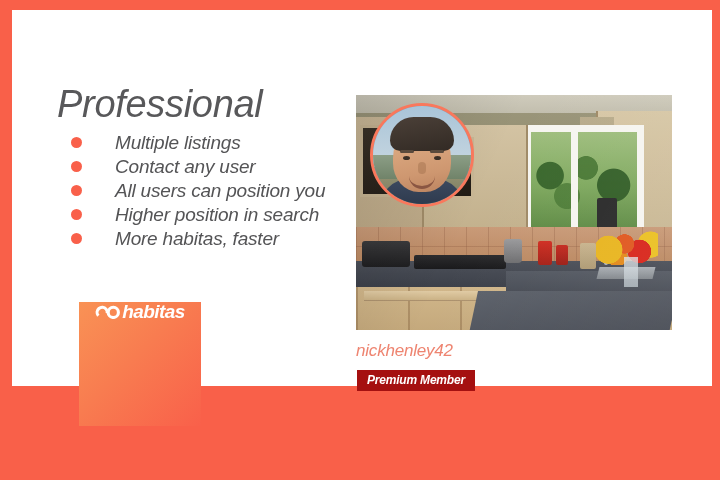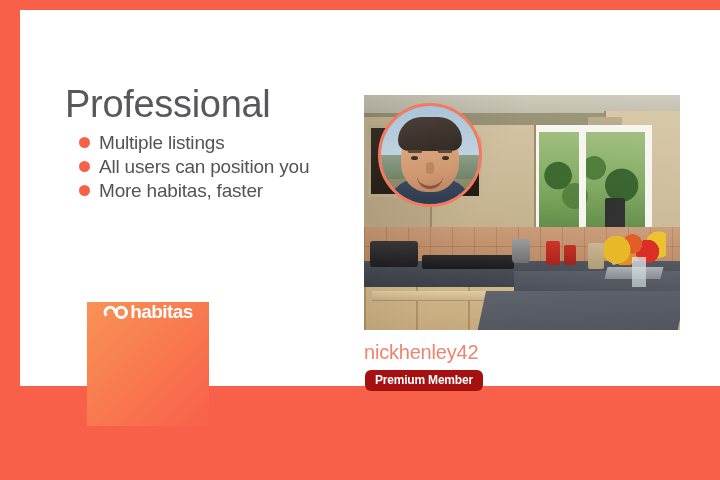--- a/index.html
+++ b/index.html
@@ -9,25 +9,26 @@
   body {
     width: 720px;
     height: 480px;
     background: #F96049;
     font-family: "Liberation Sans", sans-serif;
     overflow: hidden;
   }
 
   .slide {
     position: absolute;
-    left: 20px;
+    left: 12px;
     top: 10px;
     width: 700px;
     height: 376px;
     background: #FFFFFF;
+    font-style: italic;
   }
 
   
   .left-col {
     position: absolute;
     left: 45px;
     top: 75px;
     width: 290px;
   }
 
@@ -62,20 +63,21 @@
     flex: 0 0 auto;
     margin-right: 9px;
   }
 
   .benefit-label {
     font-size: 19px;
     font-weight: 400;
     color: #545456;
     white-space: nowrap;
     letter-spacing: -0.2px;
+    margin-left: 24px;
   }
 
   
   .logo-tile {
     position: absolute;
     left: 67px;
     top: 292px;
     width: 122px;
     height: 124px;
     background: linear-gradient(135deg, #F99255 0%, #F87C50 45%, #F9604A 100%);
@@ -372,33 +374,33 @@
     position: absolute; left: 50%; top: 70px; width: 26px; height: 10px;
     margin-left: -13px; border-bottom: 3px solid #8A5642;
     border-radius: 0 0 16px 16px;
   }
 
   
   .username {
     position: absolute;
     left: 344px;
     top: 331px;
-    font-size: 20px;
+    font-size: 17px;
     font-weight: 400;
     color: #EE8470;
     letter-spacing: -0.2px;
   }
 
   .premium-badge {
     position: absolute;
     left: 345px;
     top: 360px;
     padding: 4px 10px 5px 10px;
     background: #A51010;
-    border-radius: 6px;
+    border-radius: 0;
     color: #FFFFFF;
     font-size: 12px;
     font-weight: 700;
     letter-spacing: -0.2px;
     line-height: 1;
   }
 </style>
 </head>
 <body>
 
@@ -406,21 +408,29 @@
 
   <div class="left-col">
     <h1 class="headline">Professional</h1>
     <ul class="benefit-list">
       <li class="benefit-item">
         <span class="bullet-dot"></span>
         <span class="benefit-label">Multiple listings</span>
       </li>
       <li class="benefit-item">
         <span class="bullet-dot"></span>
+        <span class="benefit-label">Contact any user</span>
+      </li>
+      <li class="benefit-item">
+        <span class="bullet-dot"></span>
         <span class="benefit-label">All users can position you</span>
+      </li>
+      <li class="benefit-item">
+        <span class="bullet-dot"></span>
+        <span class="benefit-label">Higher position in search</span>
       </li>
       <li class="benefit-item">
         <span class="bullet-dot"></span>
         <span class="benefit-label">More habitas, faster</span>
       </li>
     </ul>
   </div>
 
   <div class="logo-tile">
     <div class="logo-wordmark">

